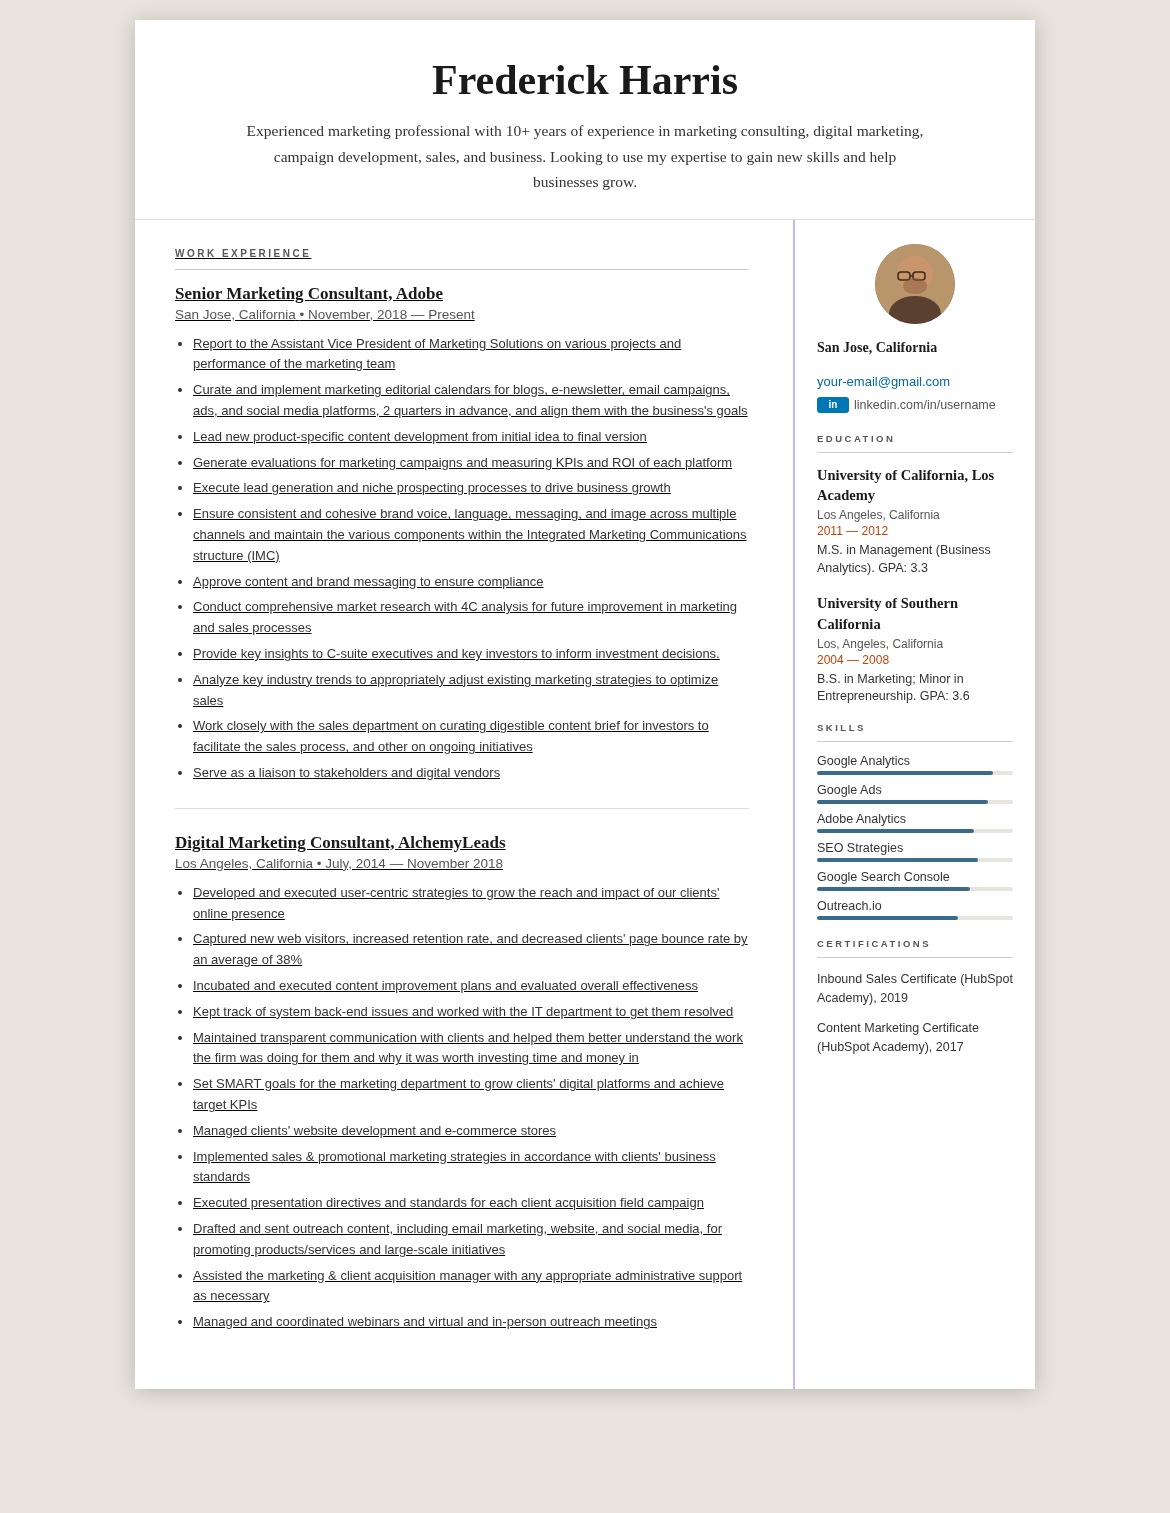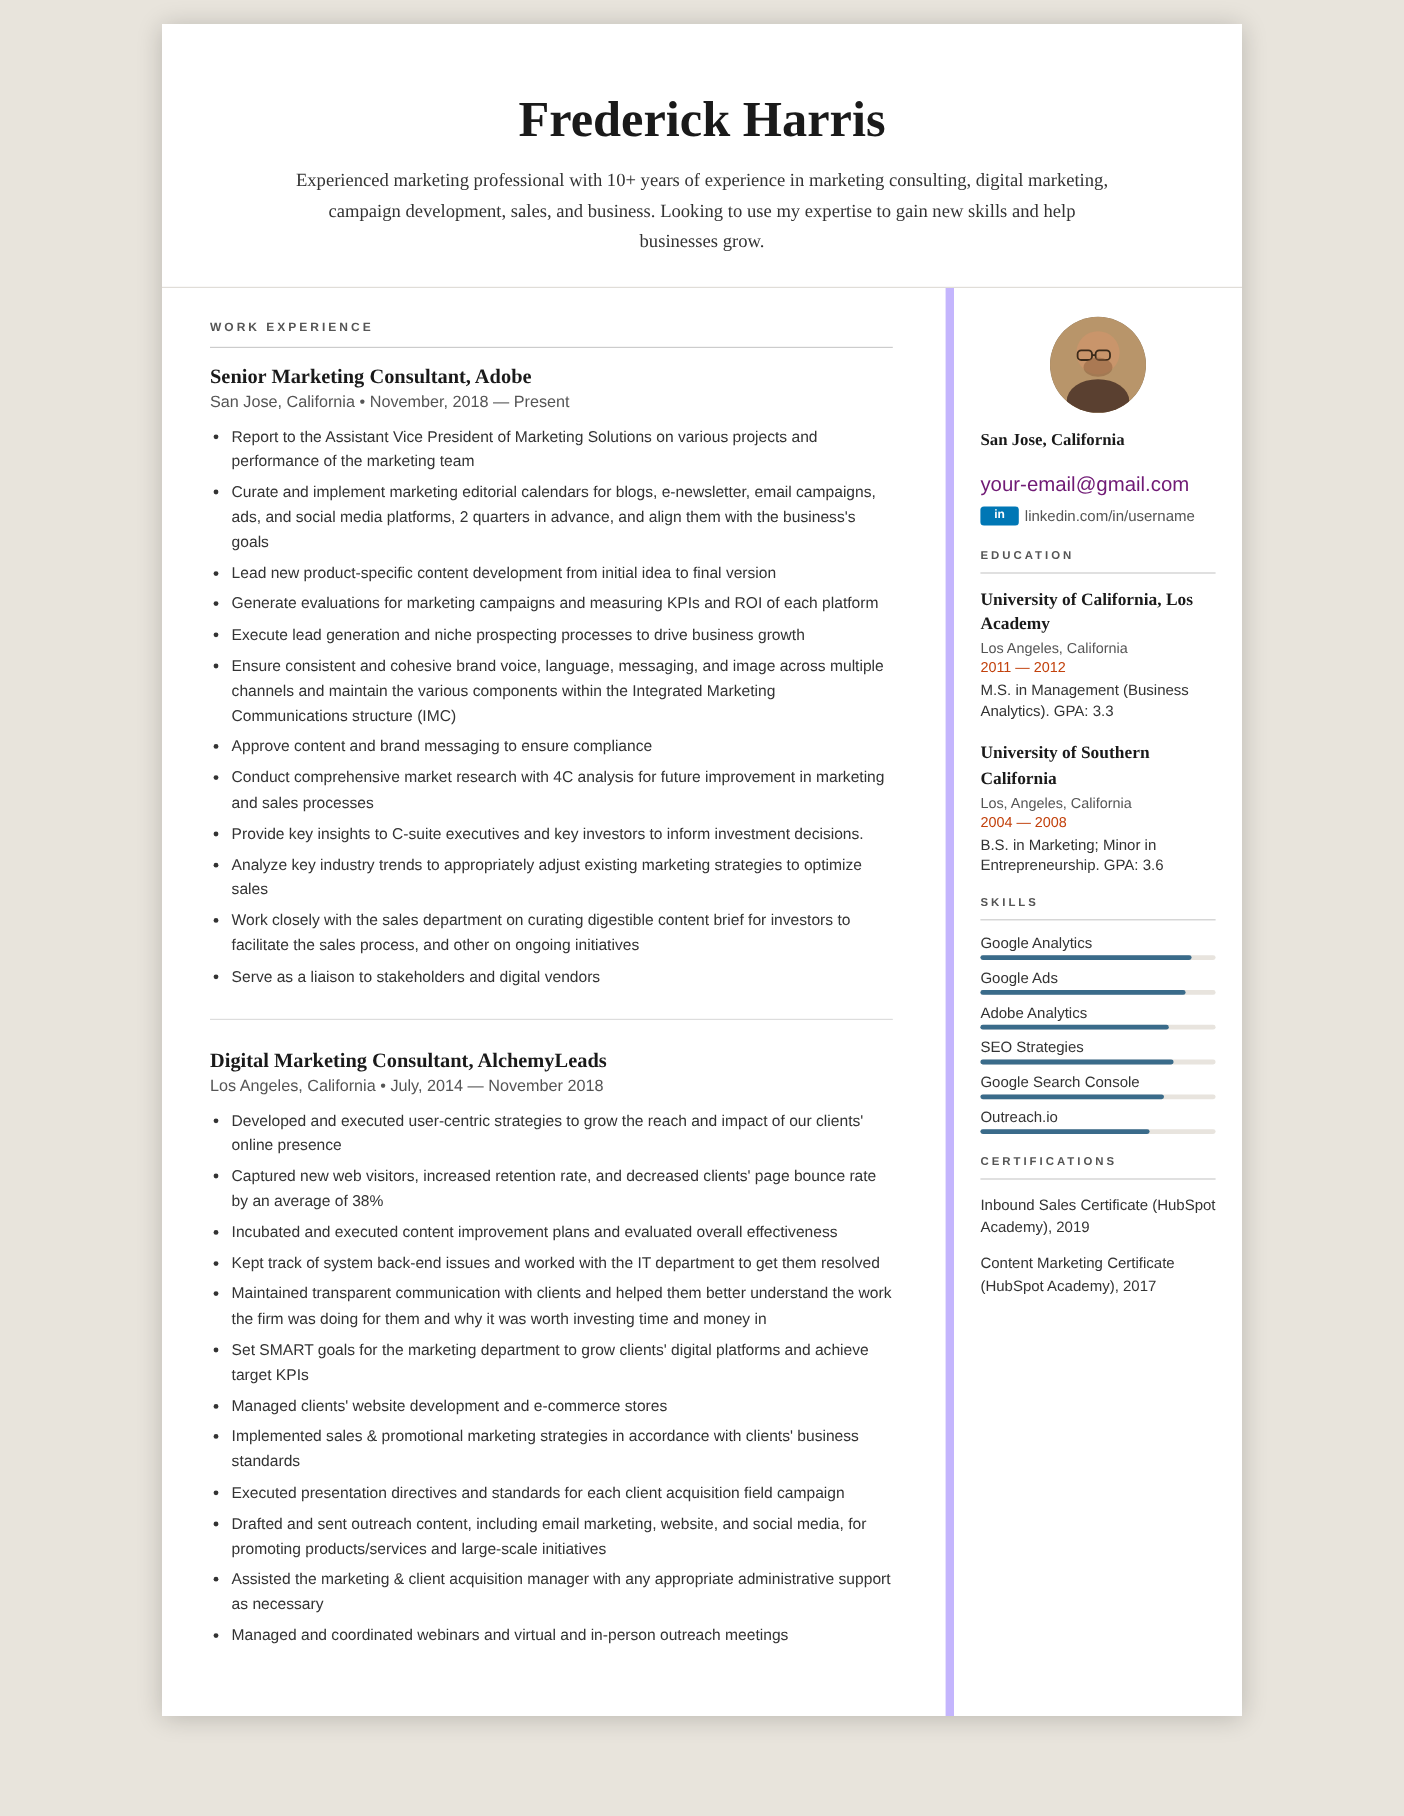--- a/index.html
+++ b/index.html
@@ -13,21 +13,21 @@
       min-height: 100vh;
     }
     .resume-wrapper {
       width: 900px;
       background: #fff;
       box-shadow: 0 2px 20px rgba(0,0,0,0.2);
     }
     .header-section {
       background: #fff;
       text-align: center;
-      padding: 56px 60px 24px;
+      padding: 36px 60px 24px;
       border-bottom: 1px solid #e0ddd8;
     }
     .header-name {
       font-size: 42px;
       font-weight: bold;
       font-family: Georgia, serif;
       color: #1a1a1a;
       margin-bottom: 14px;
     }
     .header-summary {
@@ -38,21 +38,22 @@
       margin: 0 auto;
       font-family: Georgia, serif;
     }
     .body-section {
       display: flex;
       align-items: flex-start;
     }
     .main-content {
       flex: 1;
       padding: 28px 44px 32px 40px;
-      border-right: 7px solid #c4b5fd;
+      border-right: 2px solid #c4b5fd;
+      text-decoration: underline;
     }
     .sidebar {
       width: 240px;
       padding: 24px 22px 32px;
       background: #fff;
     }
     .section-label {
       font-size: 10px;
       font-weight: bold;
       letter-spacing: 2.5px;
@@ -119,22 +120,22 @@
       font-family: Arial, sans-serif;
     }
     .contact-location {
       font-size: 14px;
       color: #1a1a1a;
       font-weight: bold;
       margin-bottom: 3px;
       font-family: Georgia, serif;
     }
     .contact-email {
-      font-size: 17px;
-      color: #701a75;
+      font-size: 13px;
+      color: #0369a1;
       margin-bottom: 8px;
       margin-top: 18px;
     }
     .contact-linkedin {
       font-size: 12.5px;
       color: #555;
       display: flex;
       align-items: center;
       gap: 5px;
     }

